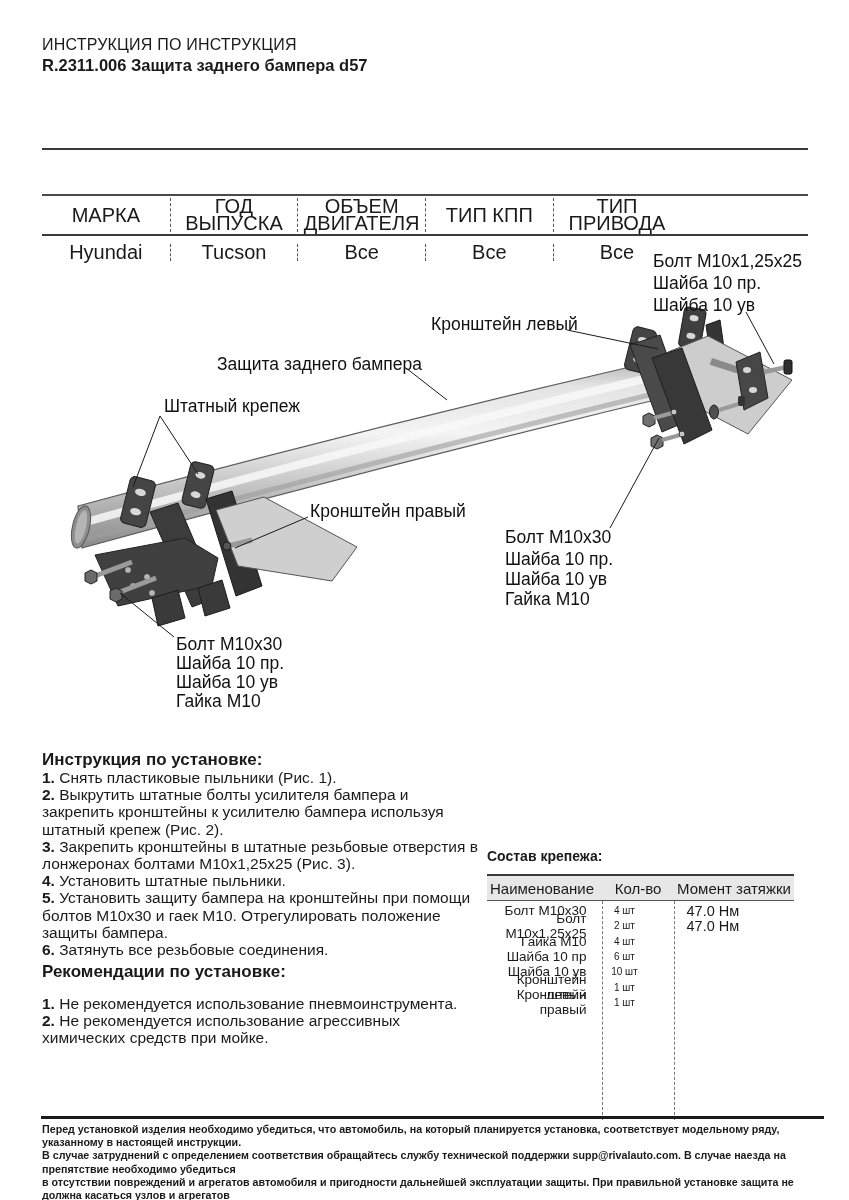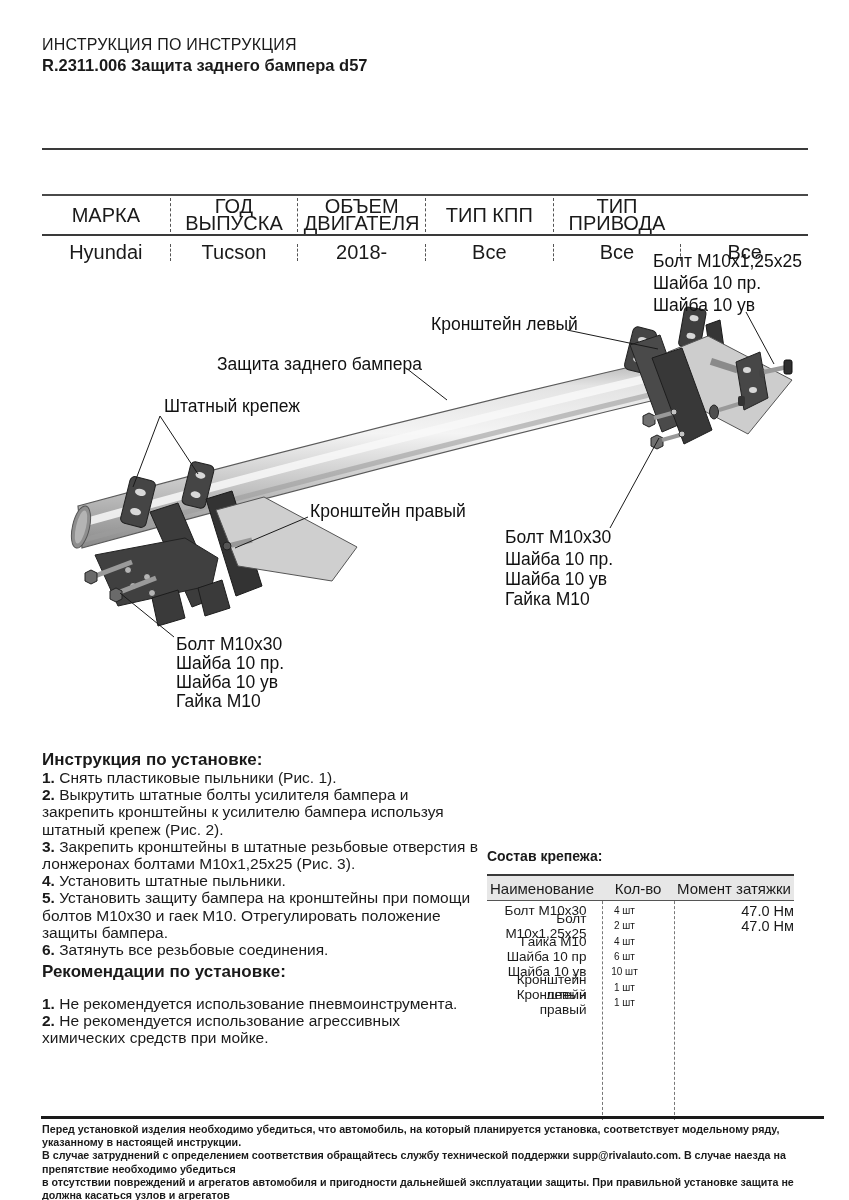--- a/index.html
+++ b/index.html
@@ -41,21 +41,21 @@
   .hw-colline.c1 { left:115px; } .hw-colline.c2 { left:187px; }
   .hw-head { position:absolute; left:0; top:0; width:307px; height:24px; background:#e7e7e7;
              border-bottom:1.5px solid #555; display:flex; align-items:center; font-size:15px; }
   .hw-head .h-name { width:115px; padding-left:3px; box-sizing:border-box; }
   .hw-head .h-qty { width:72px; text-align:center; }
   .hw-head .h-torque { width:120px; text-align:center; }
   .hw-rows { position:absolute; left:0; top:27px; width:307px; }
   .hw-row { display:flex; height:15.3px; align-items:center; }
   .hw-row .c-name { width:111px; text-align:right; padding-right:4px; font-size:13.5px; }
   .hw-row .c-qty { width:76px; text-align:center; font-size:10px; }
-  .hw-row .c-torque { width:120px; text-align:right; font-size:14.5px;margin-left:28px; }
+  .hw-row .c-torque { width:120px; text-align:left; font-size:14.5px;margin-left:28px; }
 
   
   .footer-rule { position:absolute; left:41px; top:1116px; width:783px; height:3px; background:#1a1a1a; }
   .footer-note { position:absolute; left:42px; top:1123px; width:790px;
                  font-size:10.7px; font-weight:bold; line-height:13.2px; }
 </style>
 </head>
 <body>
 
 <div class="page">
@@ -69,21 +69,20 @@
     <div class="vrow head">
       <div class="vcell">МАРКА</div>
       <div class="vcell">ГОД ВЫПУСКА</div>
       <div class="vcell">ОБЪЕМ ДВИГАТЕЛЯ</div>
       <div class="vcell">ТИП КПП</div>
       <div class="vcell">ТИП ПРИВОДА</div>
     </div>
     <div class="vrow body">
       <div class="vcell">Hyundai</div>
       <div class="vcell">Tucson</div>
-      <div class="vcell">2018-</div>
       <div class="vcell">Все</div>
       <div class="vcell">Все</div>
       <div class="vcell">Все</div>
     </div>
   </div>
 
   <svg class="diagram" viewBox="0 0 849 500">
     <defs>
       <linearGradient id="tubeGrad" x1="0" y1="0" x2="0" y2="1">
         <stop offset="0%" stop-color="#9e9e9e"></stop>

